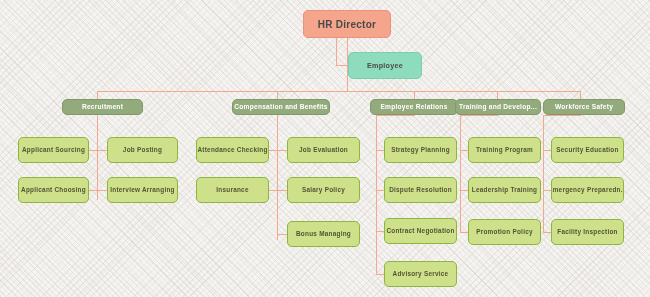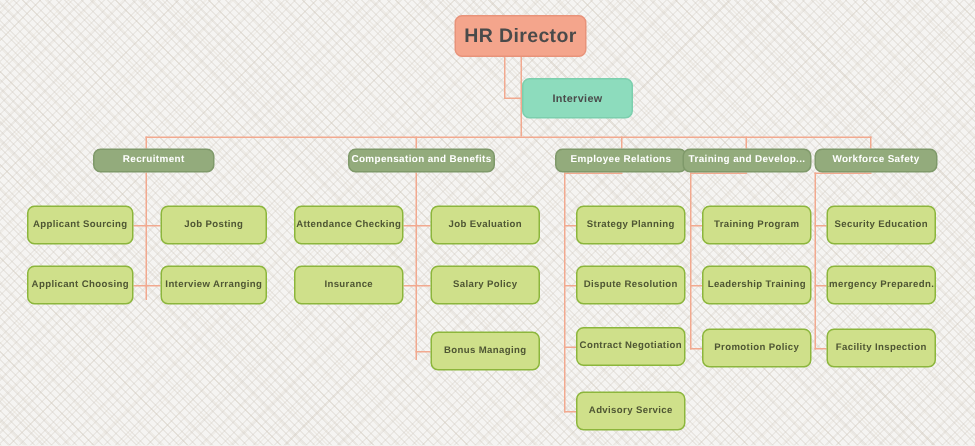--- a/index.html
+++ b/index.html
@@ -21,21 +21,21 @@
   .node{
     position:absolute;box-sizing:border-box;
     display:flex;align-items:center;justify-content:center;
     text-align:center;border-radius:5px;
     white-space:nowrap;overflow:hidden;
     letter-spacing:.25px;line-height:1.1;
     z-index:3;
   }
   .root{
     background:#f4a58c;border:1px solid #e8937a;
-    color:#4a4a4a;font-size:13px;font-weight:bold;
+    color:#4a4a4a;font-size:10px;font-weight:bold;
   }
   .assistant{
     background:#8ddcbd;border:1px solid #7ccfae;
     color:#4a4a4a;font-size:7.2px;font-weight:bold;
   }
   .dept{
     background:#93ab7c;border:1px solid #7f996a;
     color:#ffffff;font-size:6.6px;font-weight:bold;
     padding:0 4px;
   }
@@ -93,21 +93,21 @@
   <div class="line hline" style="left:460px;top:232px;width:8px;"></div>
 
   <div class="line vline" style="left:543px;top:115px;height:118px;"></div>
   <div class="line hline" style="left:543px;top:115px;width:38px;"></div>
   <div class="line hline" style="left:543px;top:150px;width:8px;"></div>
   <div class="line hline" style="left:543px;top:190px;width:8px;"></div>
   <div class="line hline" style="left:543px;top:232px;width:8px;"></div>
 
   <div class="node root" style="left:303px;top:10px;width:88px;height:28px;">HR Director</div>
 
-  <div class="node assistant" style="left:348px;top:52px;width:74px;height:27px;">Interview</div>
+  <div class="node assistant" style="left:348px;top:52px;width:74px;height:27px;">Employee</div>
 
   <div class="node dept" style="left:62px;top:99px;width:81px;height:16px;">Recruitment</div>
   <div class="node dept" style="left:232px;top:99px;width:98px;height:16px;">Compensation and Benefits</div>
   <div class="node dept" style="left:370px;top:99px;width:88px;height:16px;">Employee Relations</div>
   <div class="node dept" style="left:455px;top:99px;width:86px;height:16px;">Training and Develop...</div>
   <div class="node dept" style="left:543px;top:99px;width:82px;height:16px;">Workforce Safety</div>
 
   <div class="node leaf" style="left:18px;top:137px;width:71px;height:26px;">Applicant Sourcing</div>
   <div class="node leaf" style="left:107px;top:137px;width:71px;height:26px;">Job Posting</div>
   <div class="node leaf" style="left:18px;top:177px;width:71px;height:26px;">Applicant Choosing</div>

